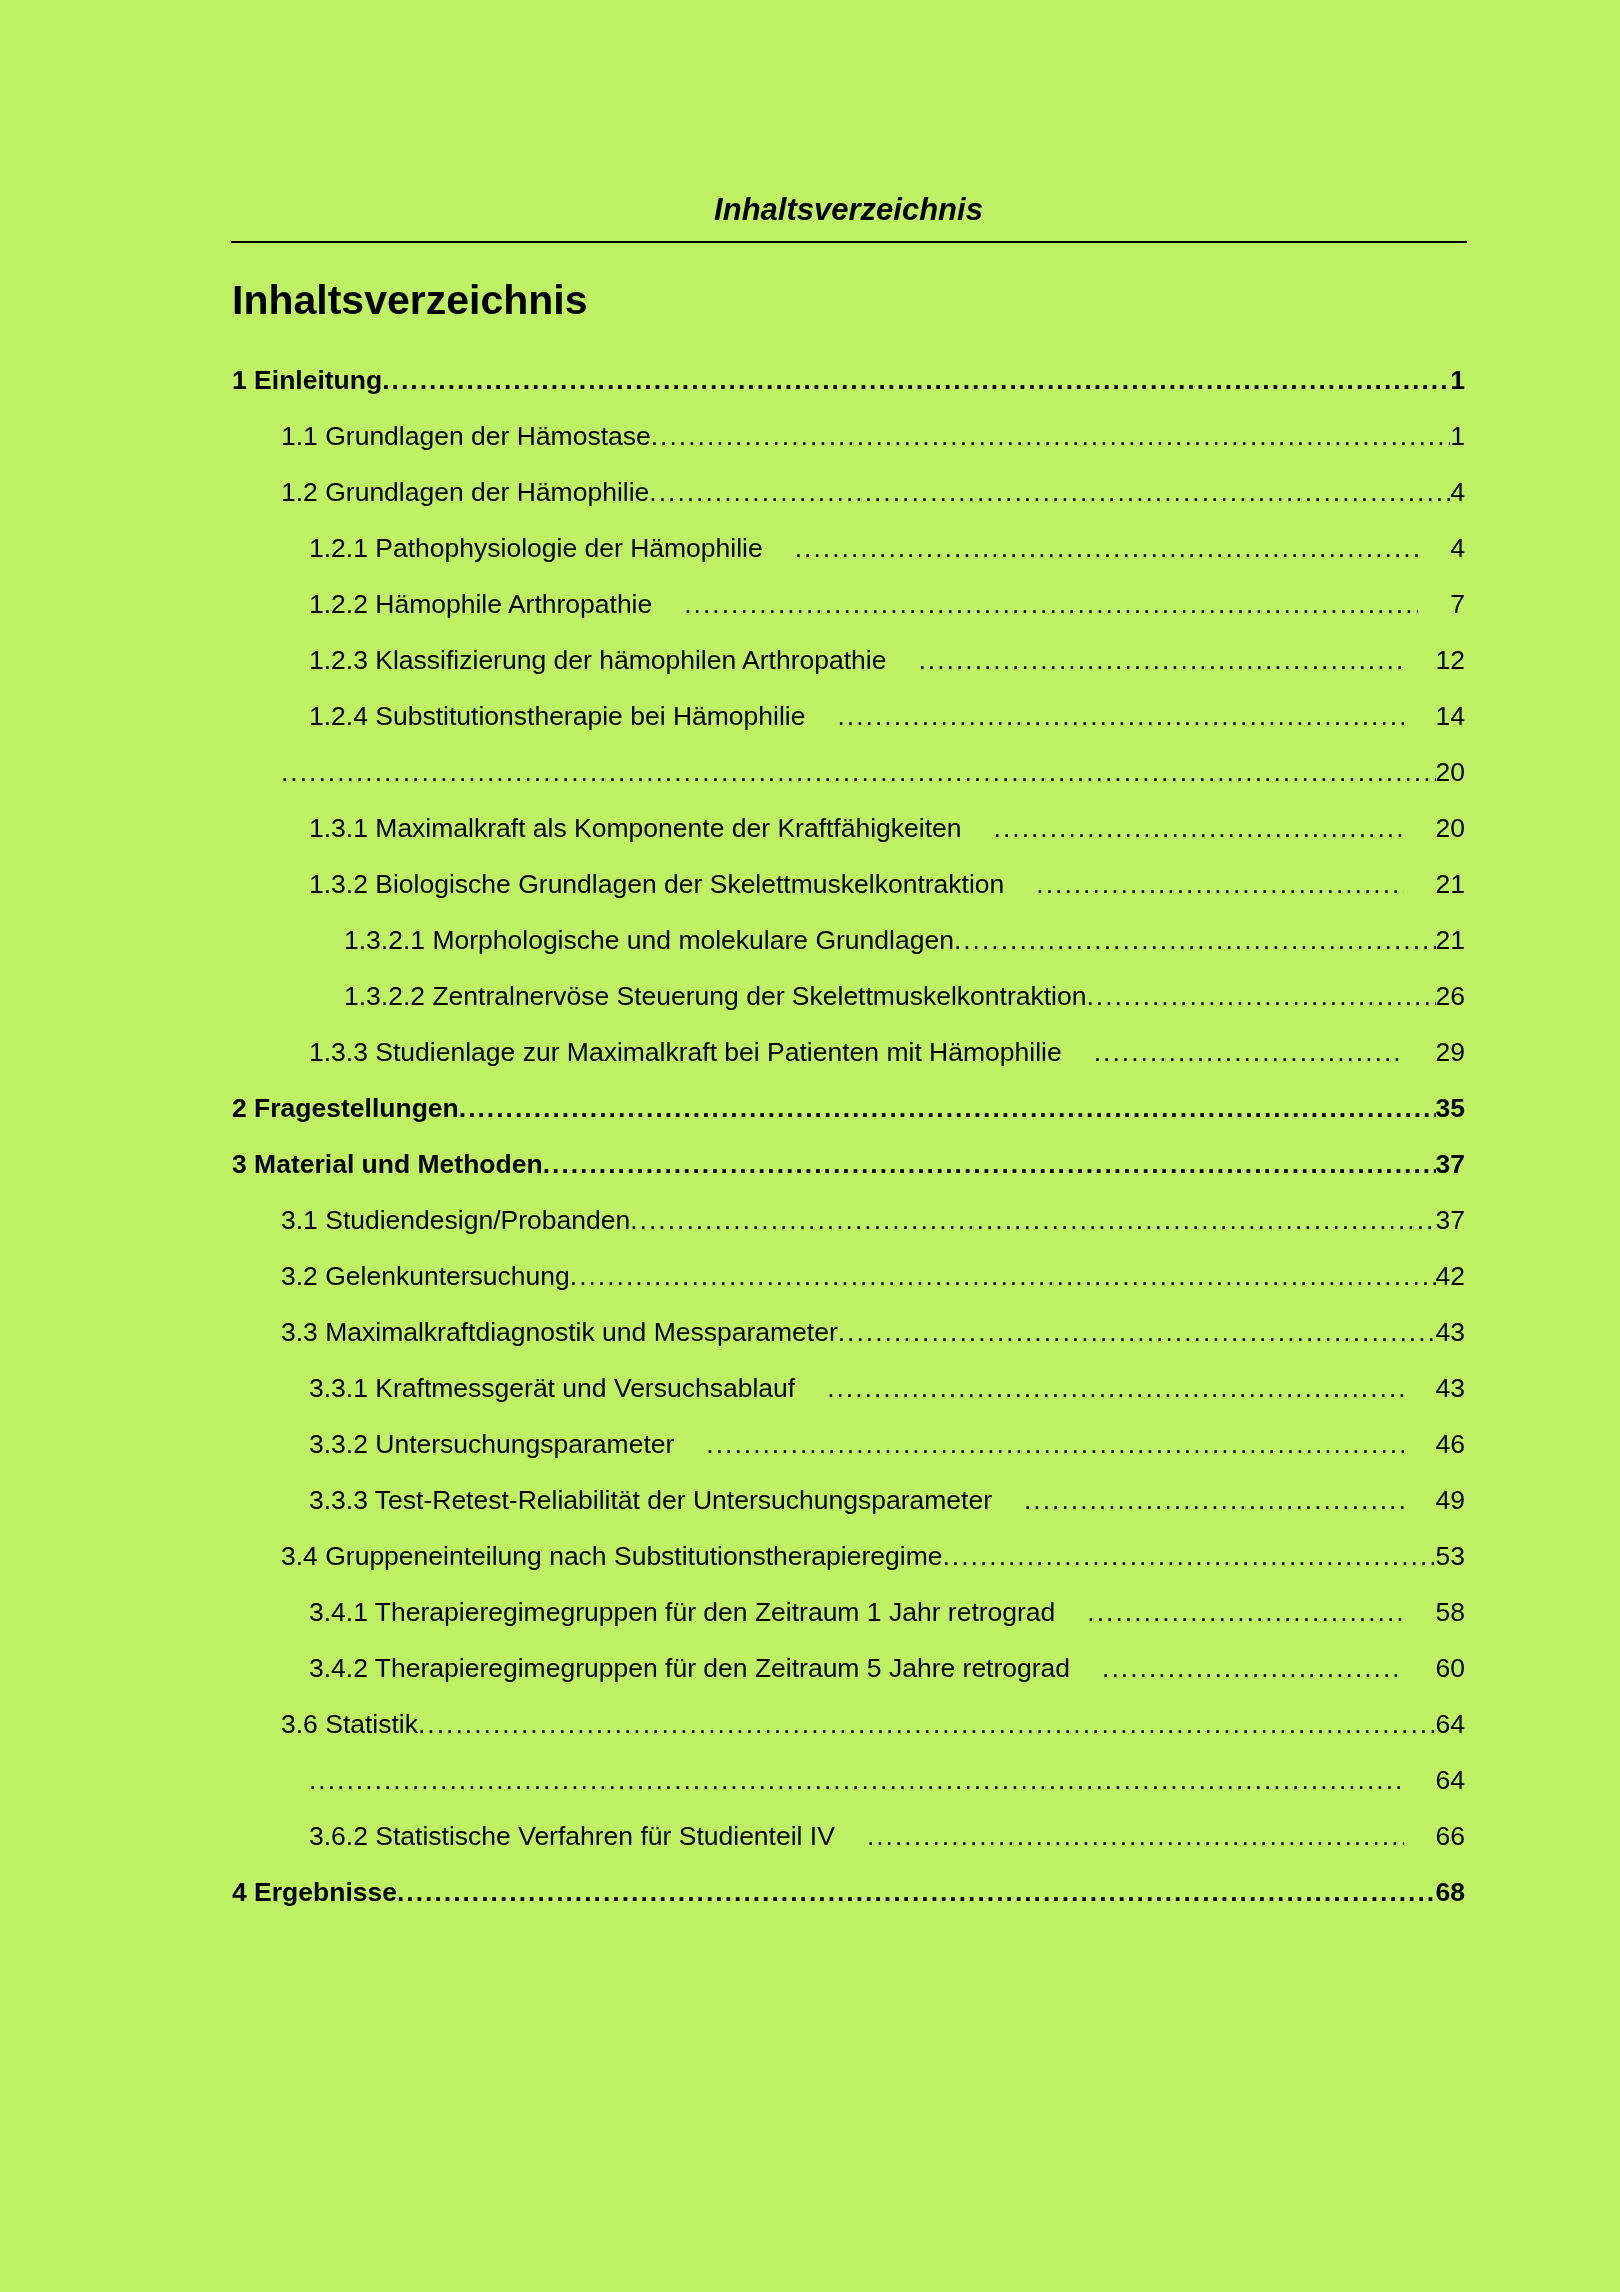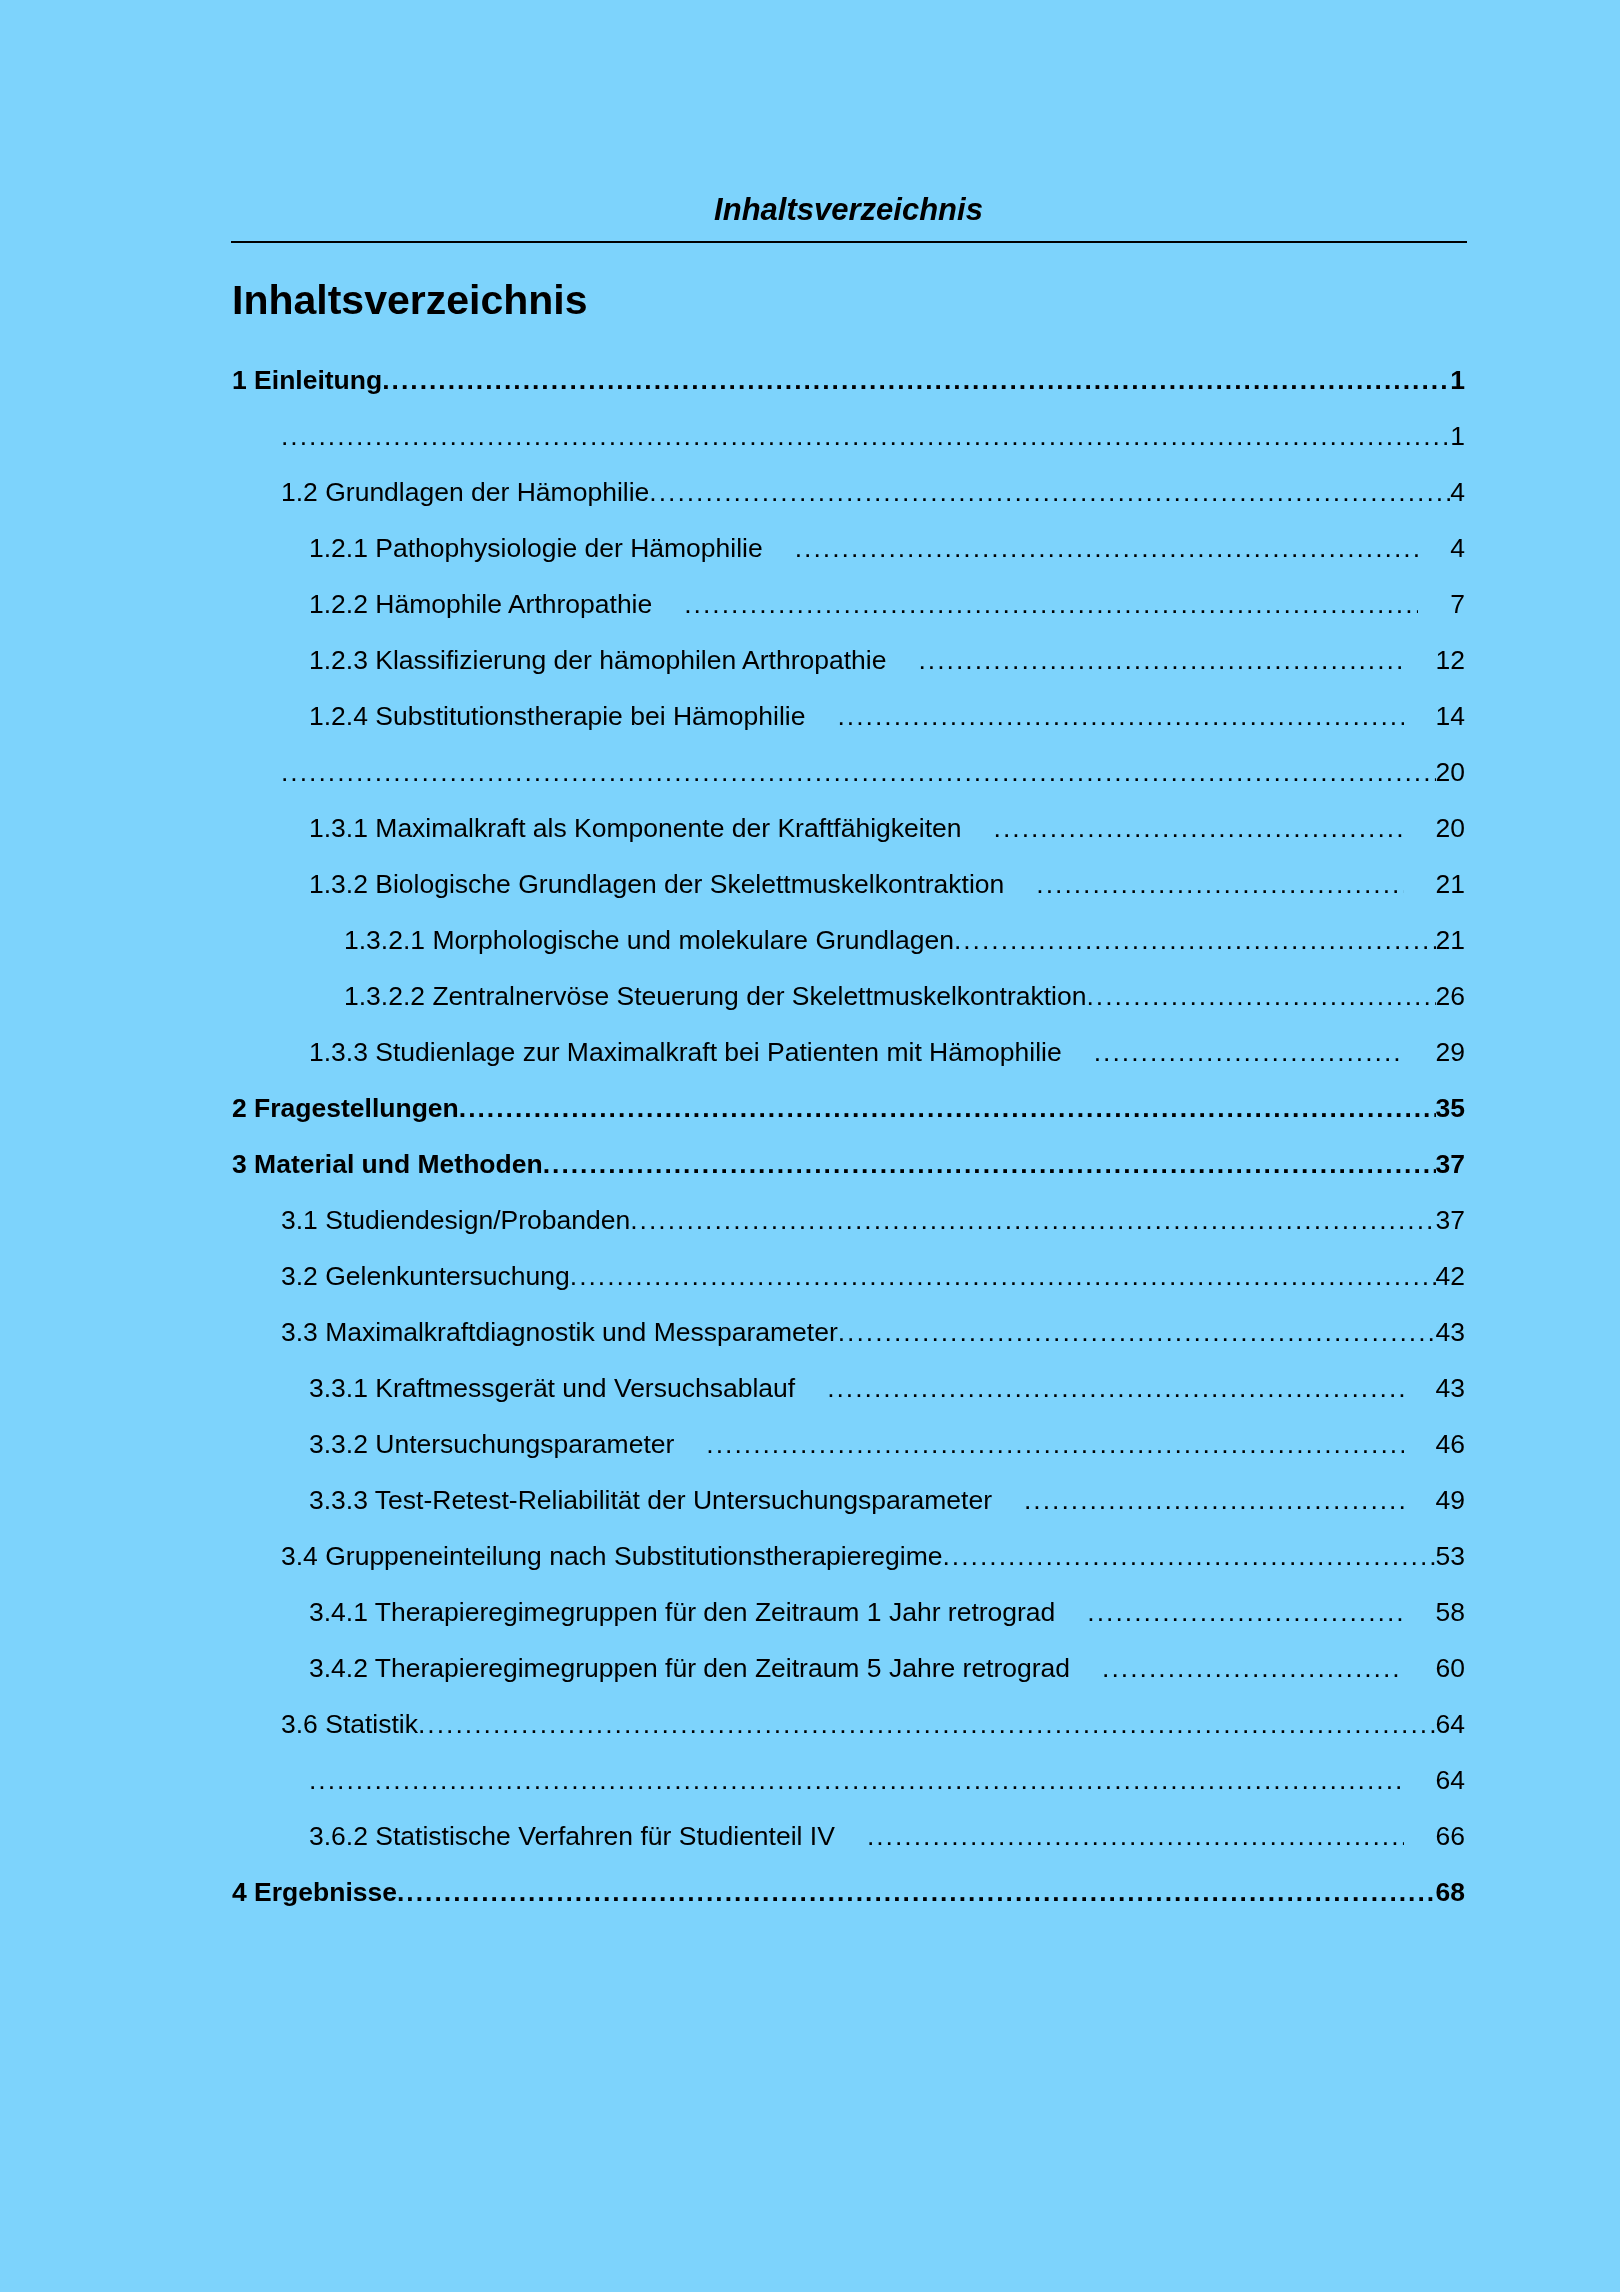--- a/index.html
+++ b/index.html
@@ -1,20 +1,20 @@
 <!DOCTYPE html>
 <html><head>
 <meta charset="utf-8">
 <style>
   html,body{margin:0;padding:0;background:#ffffff;}
   .page{
     position:relative;
     width:1620px;
     height:2293px;
-    background:#7dd3fc;
+    background:#bef264;
     font-family:"Liberation Sans", sans-serif;
     color:#000000;
     overflow:hidden;
   }
   .running-header{
     position:absolute;
     left:232px;
     width:1233px;
     top:194px;
     text-align:center;
@@ -77,20 +77,21 @@
   <div class="running-header">Inhaltsverzeichnis</div>
   <div class="header-rule"></div>
   <h1 class="toc-heading">Inhaltsverzeichnis</h1>
   <div class="toc" id="toc">
       <div class="toc-row lvl0 bold">
     <span class="toc-label">1 Einleitung</span>
     <span class="toc-dots">............................................................................................................................................................................................................................</span>
     <span class="toc-page">1</span>
   </div>
       <div class="toc-row lvl1">
+    <span class="toc-label">1.1 Grundlagen der Hämostase</span>
     <span class="toc-dots">............................................................................................................................................................................................................................</span>
     <span class="toc-page">1</span>
   </div>
       <div class="toc-row lvl1">
     <span class="toc-label">1.2 Grundlagen der Hämophilie</span>
     <span class="toc-dots">............................................................................................................................................................................................................................</span>
     <span class="toc-page">4</span>
   </div>
       <div class="toc-row lvl2">
     <span class="toc-label">1.2.1 Pathophysiologie der Hämophilie</span>

